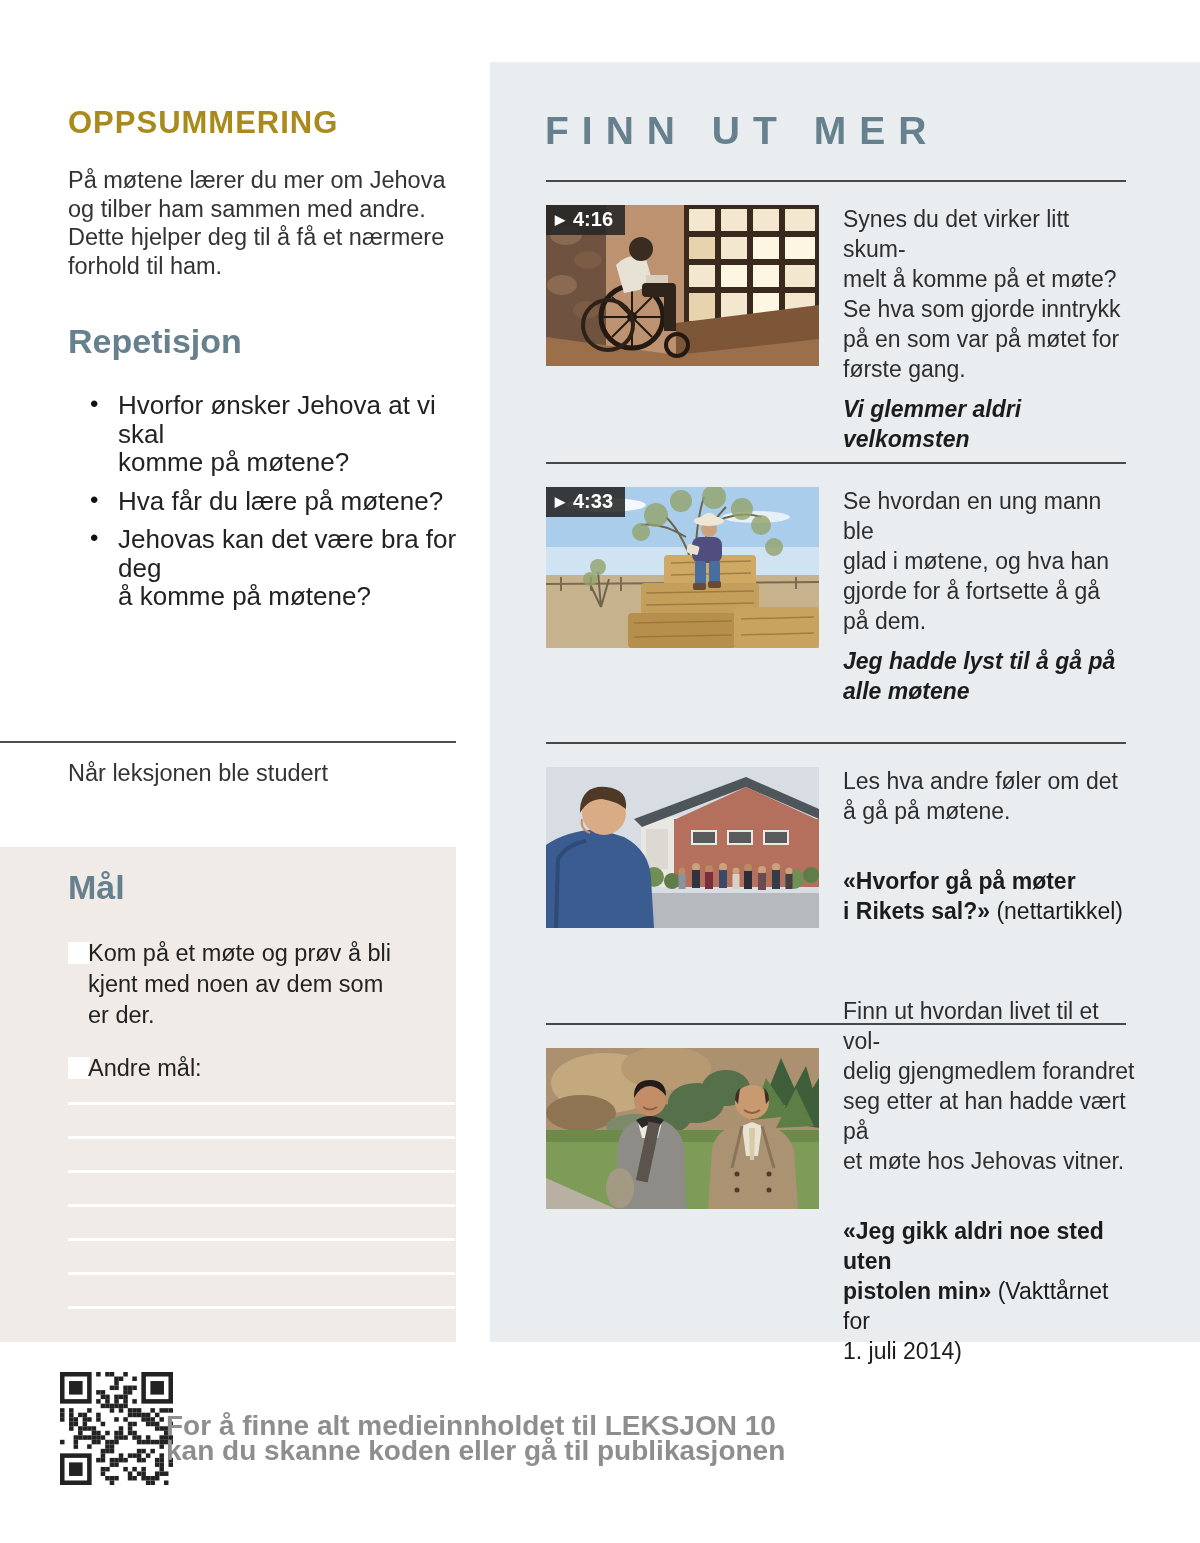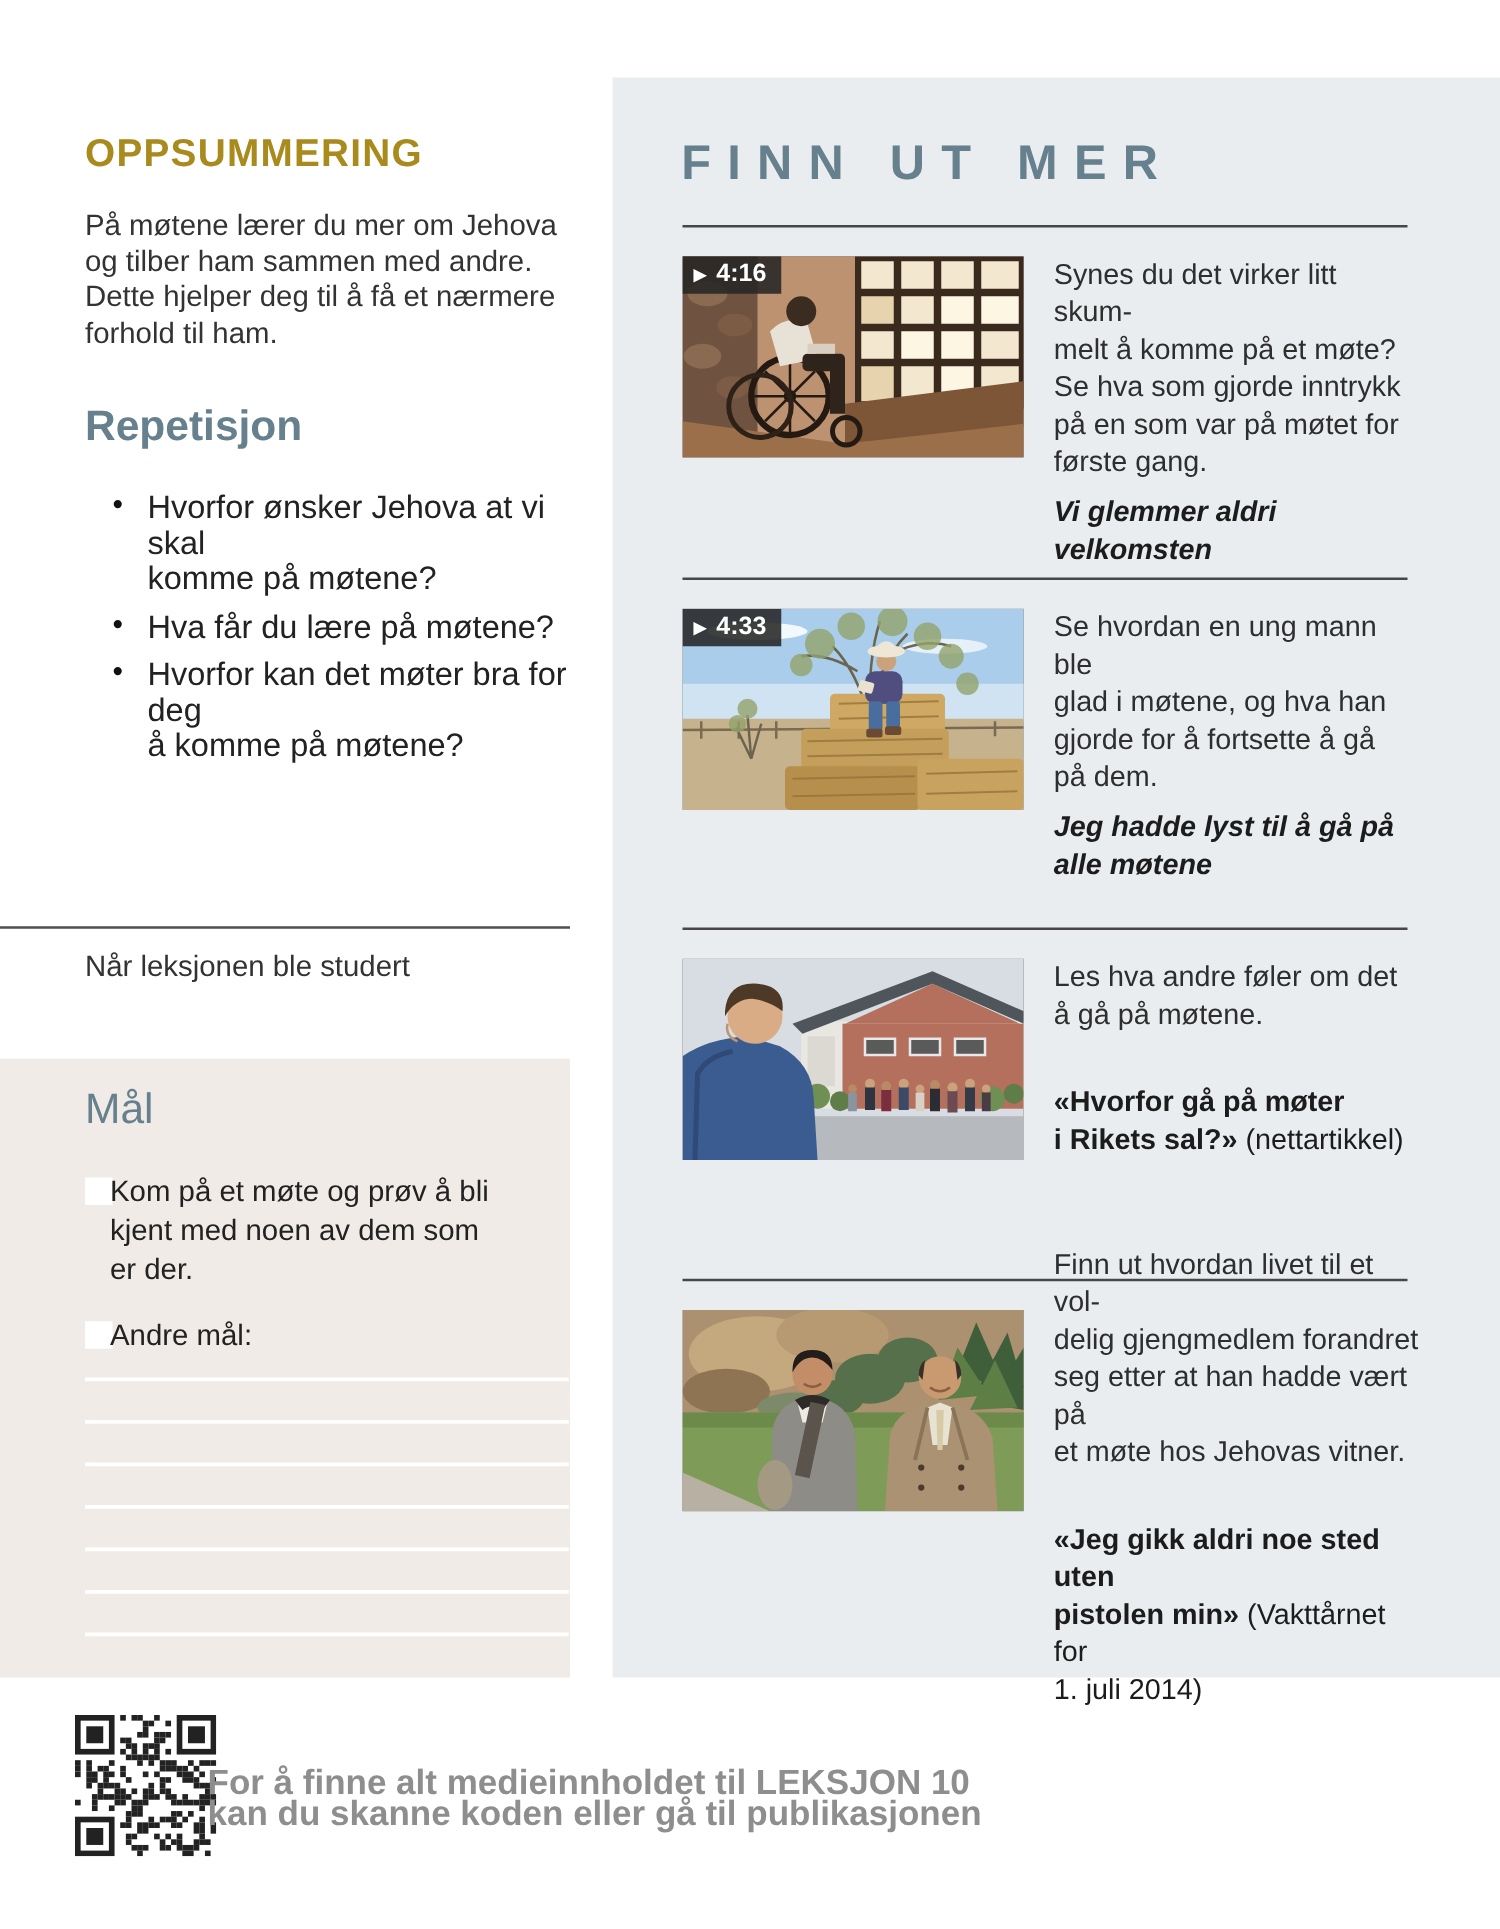--- a/index.html
+++ b/index.html
@@ -12,21 +12,21 @@
   .summary-h{left:68px;top:105px;font-size:31px;font-weight:bold;color:#a98a1d;letter-spacing:1px;}
   .summary-p{left:68px;top:166px;width:410px;font-size:23.5px;line-height:28.5px;color:#333;}
   .review-h{left:68px;top:322px;font-size:34px;font-weight:bold;color:#66808e;}
   .bullets{left:90px;top:391px;width:385px;margin:0;padding:0;list-style:none;}
   .bullets li{position:relative;padding-left:28px;margin-bottom:10px;font-size:26px;line-height:28.5px;color:#222;white-space:pre-line;}
   .bullets li::before{content:"•";position:absolute;left:0;top:-1px;font-size:24px;color:#111;}
   .hr-left{left:0;top:741px;width:456px;height:2px;background:#4f4f4f;}
   .studied{left:68px;top:760px;font-size:23.5px;color:#333;}
 
   .goal-panel{left:0;top:847px;width:456px;height:495px;background:#f0ebe6;}
-  .goal-h{left:68px;top:868px;font-size:34px;font-weight:normal;color:#66808e;}
+  .goal-h{left:68px;top:868px;font-size:34px;font-weight:bold;color:#66808e;}
   .goal-row{position:absolute;left:68px;}
   .goal-box{position:absolute;left:0;top:4px;width:22px;height:22px;background:#fff;}
   .goal-text{position:absolute;left:20px;top:0;width:335px;font-size:23.5px;line-height:31px;color:#222;white-space:pre-line;}
   .goal-row1{top:938px;}
   .goal-row2{top:1053px;}
   .write-line{position:absolute;left:68px;width:387px;height:3px;background:#fff;}
 
   
   .right-panel{left:490px;top:62px;width:710px;height:1280px;background:#eaedf0;}
   .finn-h{left:545px;top:109px;font-size:39px;font-weight:bold;color:#66808e;letter-spacing:13px;}
@@ -54,21 +54,21 @@
   <div class="abs summary-h">OPPSUMMERING</div>
   <div class="abs summary-p preline">På møtene lærer du mer om Jehova
 og tilber ham sammen med andre.
 Dette hjelper deg til å få et nærmere
 forhold til ham.</div>
   <div class="abs review-h">Repetisjon</div>
   <ul class="abs bullets">
     <li>Hvorfor ønsker Jehova at vi skal
 komme på møtene?</li>
     <li>Hva får du lære på møtene?</li>
-    <li>Hvorfor kan det møter bra for deg
+    <li>Jehovas kan det være bra for deg
 å komme på møtene?</li>
   </ul>
   <div class="abs hr-left"></div>
   <div class="abs studied">Når leksjonen ble studert</div>
 
   <div class="abs goal-panel"></div>
   <div class="abs goal-h">Mål</div>
   <div class="goal-row goal-row1">
     <span class="goal-box"></span>
     <span class="goal-text">Kom på et møte og prøv å bli

